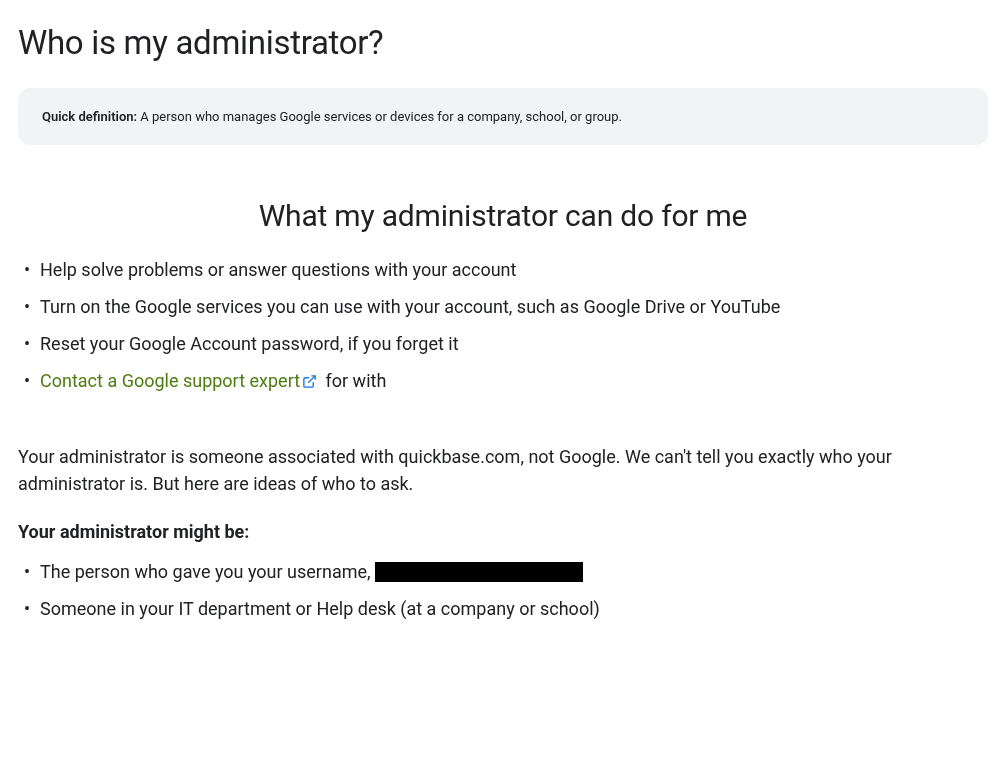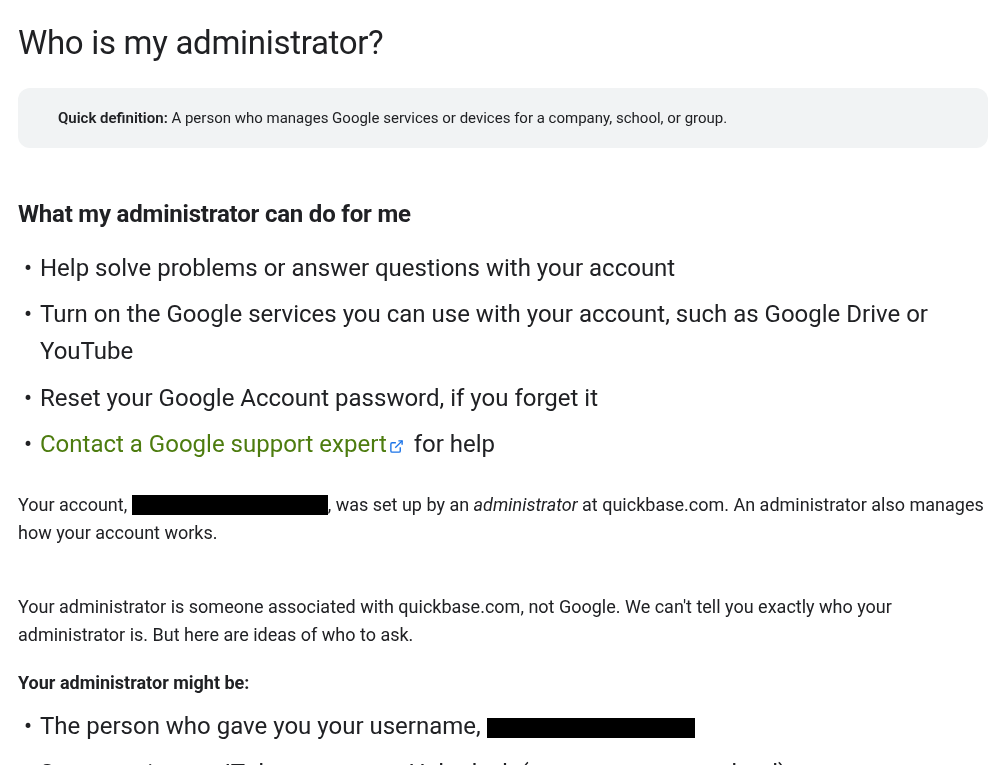--- a/index.html
+++ b/index.html
@@ -14,40 +14,41 @@
     }
     h1 {
       font-size: 33px;
       font-weight: 400;
       margin-bottom: 20px;
       letter-spacing: -0.3px;
     }
     .definition-box {
       background: #f1f3f4;
       border-radius: 12px;
-      padding: 19px 40px;
+      padding: 19px 24px;
       margin-bottom: 48px;
-      font-size: 15px;
+      font-size: 13px;
     }
     .definition-box b { font-weight: 600; }
     h2 {
-      font-size: 24px;
-      font-weight: 700;
+      font-size: 30px;
+      font-weight: 400;
       margin-bottom: 18px;
       letter-spacing: -0.2px;
+      text-align: center;
     }
     ul {
       list-style: none;
       margin-bottom: 26px;
     }
     li {
       position: relative;
       padding-left: 22px;
       margin-bottom: 9px;
-      font-size: 24px;
+      font-size: 18px;
       line-height: 1.55;
     }
     li::before {
       content: "•";
       position: absolute;
       left: 6px;
       top: 0;
       color: #202124;
     }
     a.ext-link {
@@ -89,26 +90,23 @@
   <h2>What my administrator can do for me</h2>
   <ul>
     <li>Help solve problems or answer questions with your account</li>
     <li>Turn on the Google services you can use with your account, such as Google Drive or YouTube</li>
     <li>Reset your Google Account password, if you forget it</li>
     <li>
       <a href="#" class="ext-link"><span>Contact a Google support expert</span></a><span class="ext-icon"><svg width="15" height="15" viewBox="0 0 24 24" fill="none" stroke="#1a73e8" stroke-width="2.2">
             <path d="M18 13v6a2 2 0 0 1-2 2H5a2 2 0 0 1-2-2V8a2 2 0 0 1 2-2h6"></path>
             <polyline points="15 3 21 3 21 9"></polyline>
             <line x1="10" y1="14" x2="21" y2="3"></line>
-          </svg></span><span> for help</span>
+          </svg></span><span> for with</span>
     </li>
   </ul>
-  <p>
-    <span>Your account, </span><span class="redacted red-account"></span><span>, was set up by an </span><em>administrator</em><span> at quickbase.com. An administrator also manages how your account works.</span>
-  </p>
 </div>
 
 <div class="section">
   <p>Your administrator is someone associated with quickbase.com, not Google. We can't tell you exactly who your administrator is. But here are ideas of who to ask.</p>
   <p class="para-tight">Your  administrator might be:</p>
   <ul>
     <li>
       <span>The person who gave you your username, </span><span class="redacted red-username"></span>
     </li>
     <li>Someone in your IT department or Help desk (at a company or school)</li>

